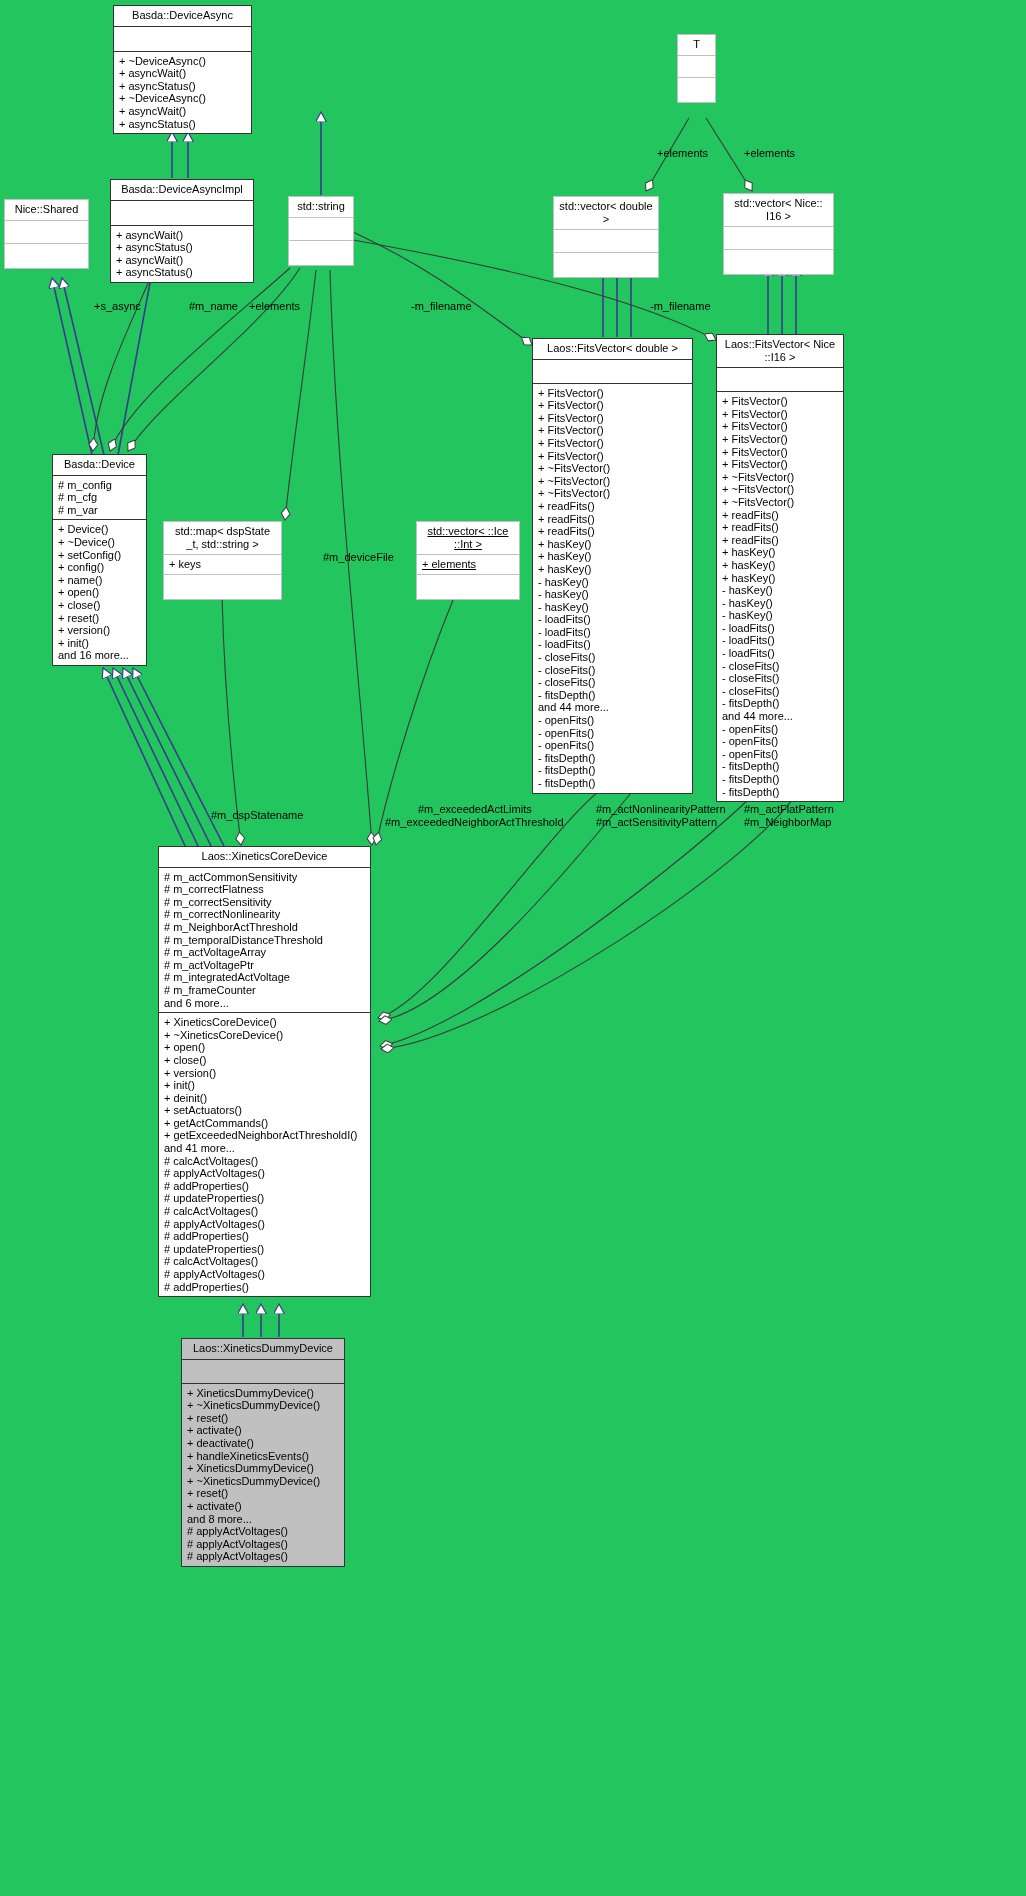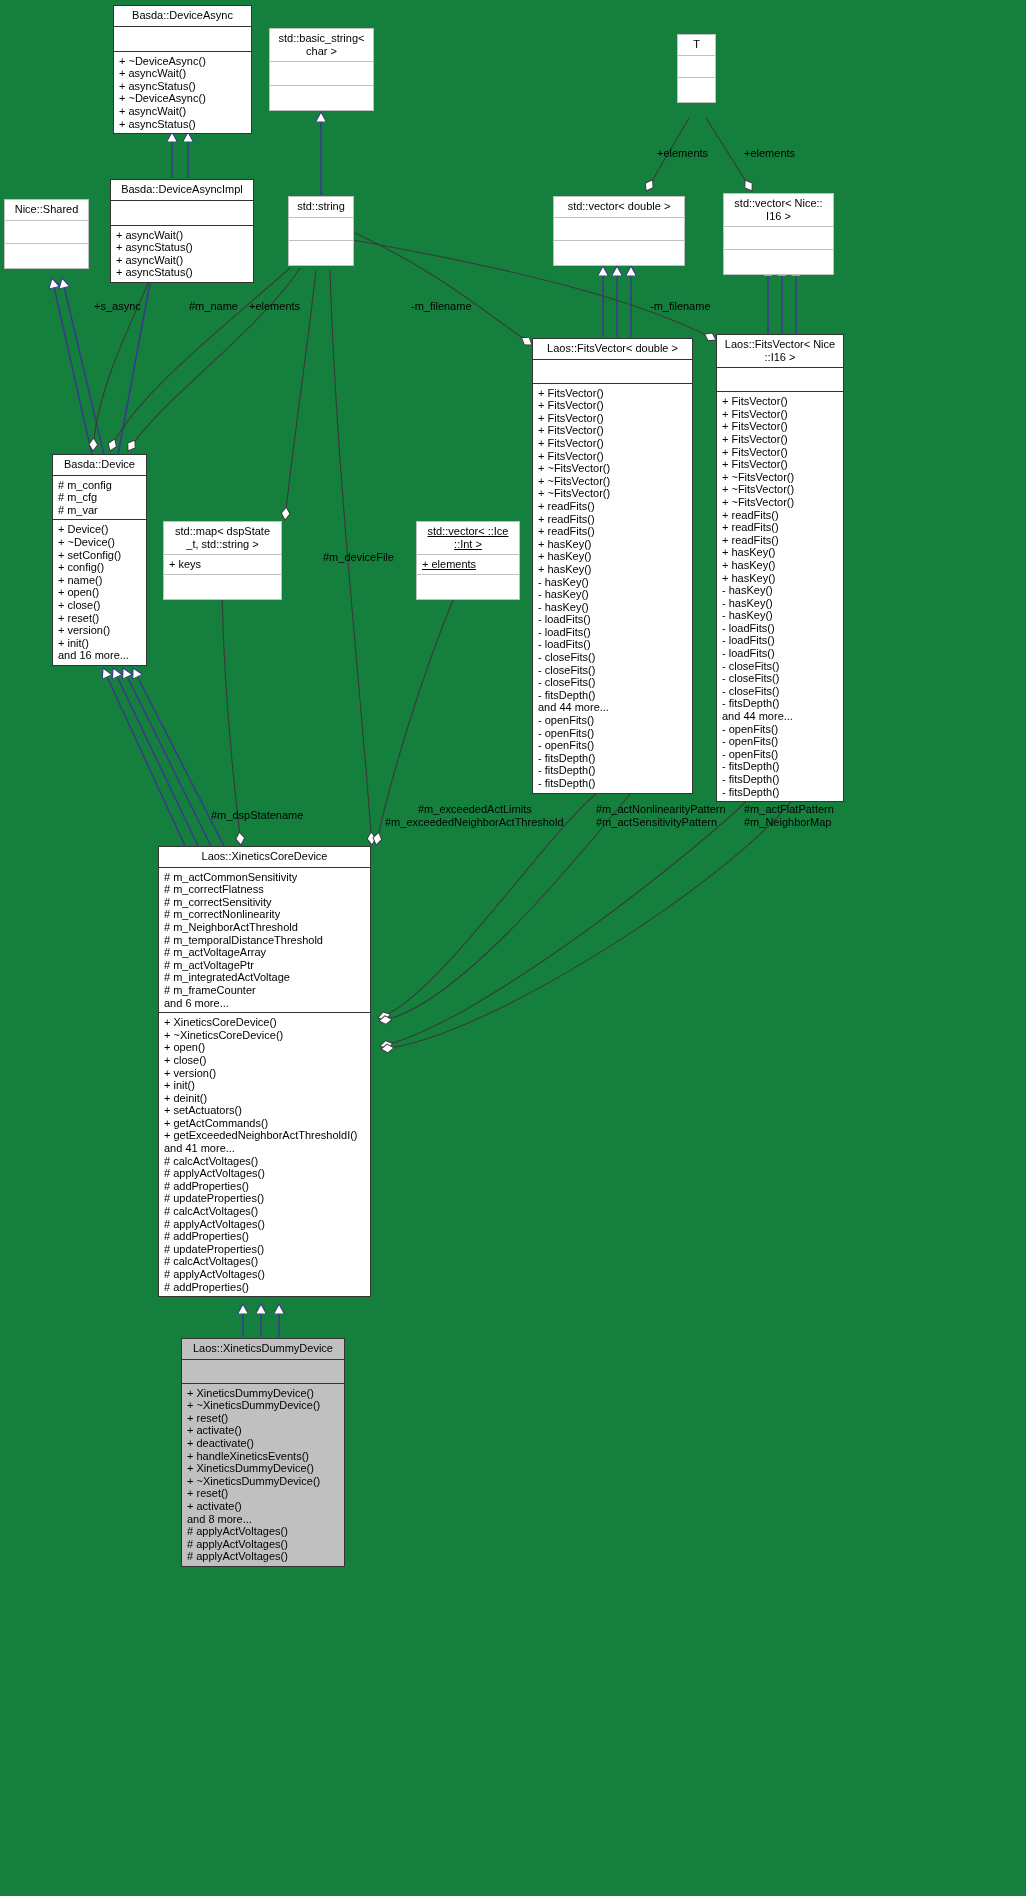--- a/index.html
+++ b/index.html
@@ -5,21 +5,21 @@
   html,body{margin:0;padding:0;background:#ffffff;}
   body{
     font-family:"Liberation Sans","DejaVu Sans",sans-serif;
     -webkit-font-smoothing:antialiased;
   }
   #canvas{
     position:relative;
     width:1026px;
     height:1896px;
     overflow:hidden;
-    background:#15803d;
+    background:#22c55e;
   }
   svg.edges{
     position:absolute;
     left:0;top:0;
     width:1026px;height:1896px;
     pointer-events:none;
   }
   
   .umlbox{
     position:absolute;
@@ -156,26 +156,20 @@
     <div class="ops">
       <div>+ ~DeviceAsync()</div>
       <div>+ asyncWait()</div>
       <div>+ asyncStatus()</div>
       <div>+ ~DeviceAsync()</div>
       <div>+ asyncWait()</div>
       <div>+ asyncStatus()</div>
     </div>
   </div>
 
-  <div class="umlbox" style="left:269px;top:28px;width:105px;">
-    <div class="title">std::basic_string&lt;
-char &gt;</div>
-    <div class="attrs" style="height:17px;"></div>
-    <div class="ops" style="height:18px;"></div>
-  </div>
 
   <div class="umlbox" style="left:677px;top:34px;width:39px;">
     <div class="title">T</div>
     <div class="attrs" style="height:15px;"></div>
     <div class="ops" style="height:18px;"></div>
   </div>
 
   <div class="umlbox bold" style="left:110px;top:179px;width:144px;">
     <div class="title">Basda::DeviceAsyncImpl</div>
     <div class="attrs" style="height:18px;"></div>
@@ -192,21 +186,21 @@
     <div class="attrs" style="height:16px;"></div>
     <div class="ops" style="height:18px;"></div>
   </div>
 
   <div class="umlbox" style="left:288px;top:196px;width:66px;">
     <div class="title">std::string</div>
     <div class="attrs" style="height:16px;"></div>
     <div class="ops" style="height:18px;"></div>
   </div>
 
-  <div class="umlbox" style="left:553px;top:196px;width:132px;">
+  <div class="umlbox" style="left:553px;top:196px;width:106px;">
     <div class="title">std::vector&lt; double &gt;</div>
     <div class="attrs" style="height:16px;"></div>
     <div class="ops" style="height:18px;"></div>
   </div>
 
   <div class="umlbox" style="left:723px;top:193px;width:111px;">
     <div class="title">std::vector&lt; Nice::
 I16 &gt;</div>
     <div class="attrs" style="height:16px;"></div>
     <div class="ops" style="height:18px;"></div>

